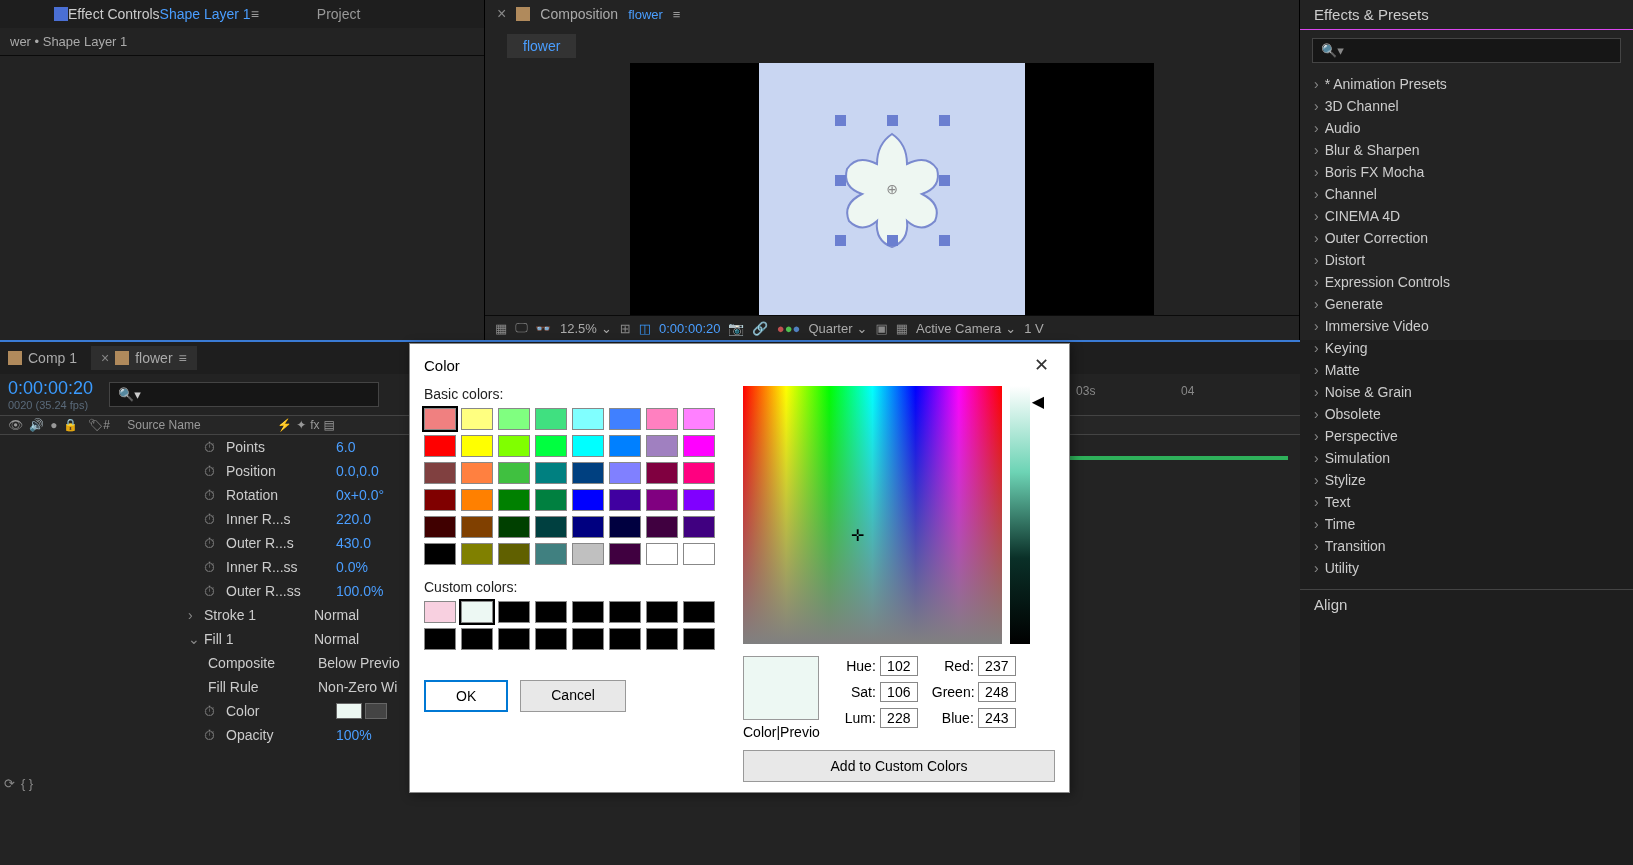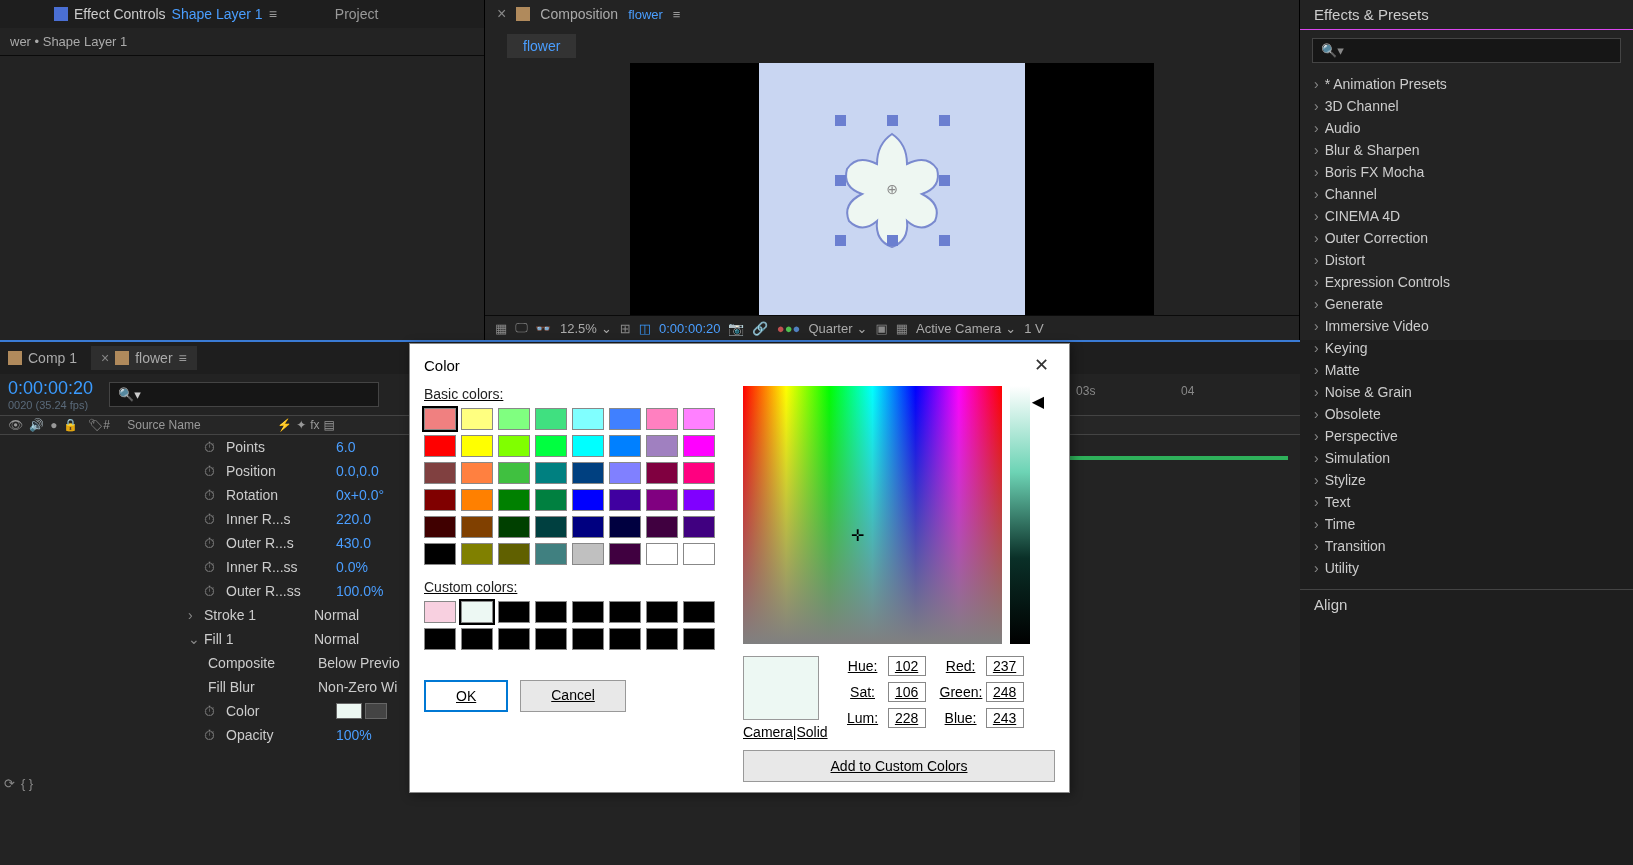--- a/index.html
+++ b/index.html
@@ -4,21 +4,21 @@
 <style>
 * { box-sizing: border-box; margin: 0; padding: 0; font-family: 'Segoe UI', Arial, sans-serif; }
 body { background: #1e1e1e; color: #ccc; width: 1633px; height: 865px; overflow: hidden; position: relative; font-size: 13px; }
 
 
 .top-row { display: flex; height: 340px; }
 
 
 .effect-controls { width: 485px; background: #232323; border-right: 1px solid #000; }
 .panel-tabs { display: flex; align-items: center; height: 28px; background: #1e1e1e; padding: 0 8px; gap: 12px; }
-.panel-tab { display: flex; align-items: center; gap: 6px; color: #999; font-size: 14px; padding-left: 46px; }
+.panel-tab { display: flex; align-items: center; color: #999; font-size: 14px; padding-left: 46px; }
 .panel-tab.active { color: #ccc; }
 .tab-icon { width: 14px; height: 14px; background: #4a6fd4; }
 .tab-close { color: #888; font-size: 16px; }
 .panel-sub { padding: 6px 10px; color: #aaa; font-size: 13px; border-bottom: 1px solid #0a0a0a; }
 .menu-icon { color: #999; }
 
 
 .comp-panel { flex: 1; background: #232323; border-right: 1px solid #000; display: flex; flex-direction: column; }
 .comp-tabs { display: flex; align-items: center; height: 28px; padding: 0 12px; gap: 10px; }
 .comp-label { color: #aaa; font-size: 14px; }
@@ -75,41 +75,41 @@
 .prop-color-swatch { width: 26px; height: 16px; background: #edf8f3; border: 1px solid #666; display: inline-block; vertical-align: middle; }
 .prop-eyedrop { width: 22px; height: 16px; background: #444; border: 1px solid #666; display: inline-block; margin-left: 3px; }
 .expand-arrow { color: #888; margin-right: 4px; width: 12px; display: inline-block; }
 .tl-green-bar { position: absolute; left: 668px; top: 114px; width: 620px; height: 4px; background: #2eb05a; }
 
 
 .color-dialog { position: absolute; left: 409px; top: 343px; width: 661px; height: 450px; background: #fff; border: 1px solid #888; box-shadow: 2px 2px 10px rgba(0,0,0,.4); color: #000; }
 .cd-titlebar { display: flex; justify-content: space-between; align-items: center; padding: 8px 14px; }
 .cd-title { font-size: 15px; }
 .cd-close { font-size: 18px; color: #333; cursor: pointer; padding: 2px 6px; }
-.cd-body { display: flex; padding: 0 14px; gap: 20px; text-decoration: underline; }
+.cd-body { display: flex; padding: 0 14px; gap: 20px; }
 .cd-left { width: 310px; }
 .cd-right { flex: 1; }
 .cd-label { font-size: 14px; color: #222; margin-bottom: 6px; }
 .swatch-grid { display: grid; grid-template-columns: repeat(8, 32px); gap: 5px; margin-bottom: 14px; }
 .swatch { width: 32px; height: 22px; border: 1px solid #888; cursor: pointer; }
 .swatch.selected { outline: 2px solid #000; }
 .define-btn { width: 310px; padding: 7px; background: #e1e1e1; border: 1px solid #ccc; color: #777; text-align: center; font-size: 14px; margin-top: 10px; cursor: pointer; }
 .cd-buttons { display: flex; gap: 12px; margin-top: 30px; }
 .cd-btn { padding: 6px 30px; background: #e8e8e8; border: 1px solid #999; font-size: 14px; cursor: pointer; }
 .cd-btn.ok { border: 2px solid #0078d4; background: #fff; }
 .gradient-area { display: flex; gap: 8px; }
 .hue-sat-box { width: 259px; height: 258px; position: relative; background: linear-gradient(to bottom, rgba(128,128,128,0) 0%, rgba(128,128,128,1) 100%), linear-gradient(to right, red, yellow, lime, cyan, blue, magenta, red); cursor: crosshair; }
 .crosshair { position: absolute; left: 108px; top: 140px; font-size: 16px; color: #000; }
 .lum-bar { width: 20px; height: 258px; background: linear-gradient(to bottom, #fff, #6dd4b5, #0a3028, #000); position: relative; }
 .lum-arrow { position: absolute; right: -14px; top: 6px; font-size: 16px; }
 .cd-values { display: flex; gap: 14px; margin-top: 12px; }
 .val-preview { width: 76px; height: 64px; background: #edf8f3; border: 1px solid #999; }
 .val-col { display: flex; flex-direction: column; gap: 6px; }
 .val-row { display: flex; align-items: center; gap: 4px; font-size: 14px; }
-.val-row label { width: 42px; text-align: center; }
+.val-row label { width: 42px; text-align: right; }
 .val-row input { width: 38px; border: 1px solid #888; padding: 1px 2px; font-size: 14px; text-align: center; }
 .color-solid-label { font-size: 14px; margin-top: 4px; text-align: center; }
 .add-custom-btn { width: 312px; padding: 7px; background: #e8e8e8; border: 1px solid #999; font-size: 14px; margin-top: 10px; cursor: pointer; text-align: center; }
 .bottom-left-icons { position: absolute; left: 4px; top: 776px; display: flex; gap: 6px; color: #888; }
 </style>
 </head>
 <body>
 
 <div class="top-row">
 
@@ -390,21 +390,21 @@
       <span class="prop-label">Fill 1</span>
       <span class="prop-value-norm">Normal</span>
     </div>
     <div class="prop-row">
       <span class="prop-indent" style="width:200px"></span>
       <span class="prop-label">Composite</span>
       <span class="prop-value-norm">Below Previo</span>
     </div>
     <div class="prop-row">
       <span class="prop-indent" style="width:200px"></span>
-      <span class="prop-label">Fill Blur</span>
+      <span class="prop-label">Fill Rule</span>
       <span class="prop-value-norm">Non-Zero Wi</span>
     </div>
     <div class="prop-row">
       <span class="prop-indent" style="width:196px"></span>
       <span class="prop-stopwatch">⏱</span>
       <span class="prop-label">Color</span>
       <span class="prop-color-swatch"></span>
       <span class="prop-eyedrop"></span>
     </div>
     <div class="prop-row">
@@ -510,21 +510,21 @@
         <div class="hue-sat-box">
           <span class="crosshair">✛</span>
         </div>
         <div class="lum-bar">
           <span class="lum-arrow">◀</span>
         </div>
       </div>
       <div class="cd-values">
         <div>
           <div class="val-preview"></div>
-          <div class="color-solid-label">Camera|Solid</div>
+          <div class="color-solid-label">Color|Previo</div>
         </div>
         <div class="val-col">
           <div class="val-row">
               <label>Hue:</label>
               <input value="102" style="">
             </div>
           <div class="val-row">
               <label>Sat:</label>
               <input value="106" style="">
             </div>

